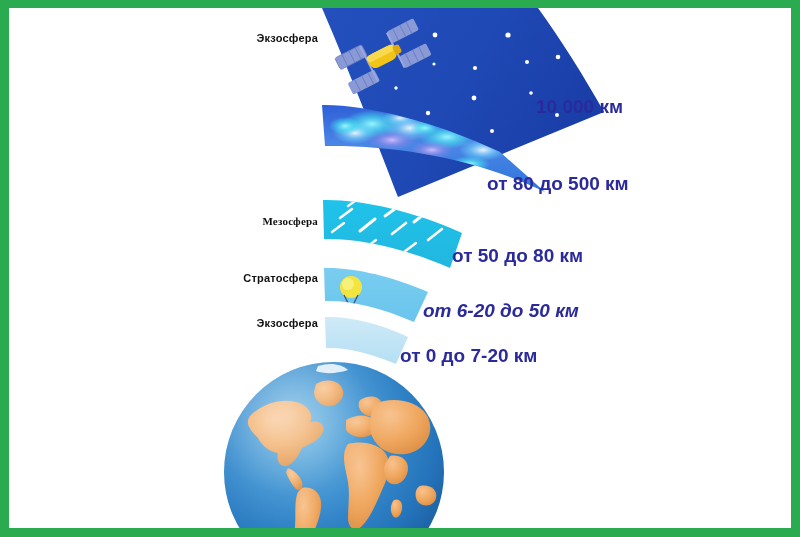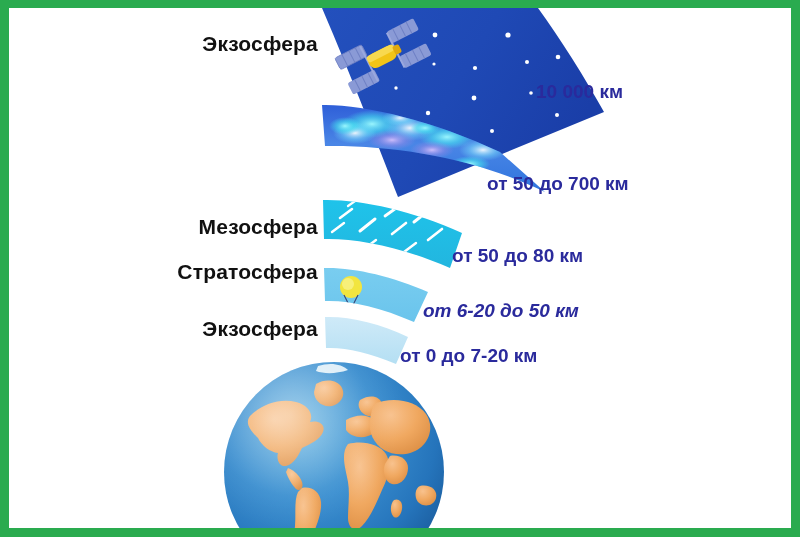--- a/index.html
+++ b/index.html
@@ -29,21 +29,21 @@
   .frame-left   { left: 0;  top: 0;    width: 9px;   height: 537px; }
   .frame-right  { right: 0; top: 0;    width: 9px;   height: 537px; }
 
   
   .layer-label {
     position: absolute;
     right: 482px;
     text-align: right;
     color: #111111;
     font-weight: bold;
-    font-size: 21px;
+    font-size: 11px;
     letter-spacing: .2px;
     white-space: nowrap;
     z-index: 20;
   }
 
   
   .altitude-label {
     position: absolute;
     color: #2a2a9c;
     font-weight: bold;
@@ -296,26 +296,26 @@
 
       <path d="M 198,126 C 208,124 216,130 214,138 C 212,146 202,148 196,142 C 192,137 193,128 198,126 Z"></path>
     </g>
 
     <path d="M 96,6 C 108,2 120,4 126,10 C 114,14 102,14 94,11 Z" fill="#eef7fb" opacity="0.9"></path>
     <path d="M 78,210 C 92,218 122,220 142,212 C 124,221 98,221 78,210 Z" fill="#eef7fb" opacity="0.9"></path>
     <circle cx="112" cy="112" r="110" fill="url(#globeShine)"></circle>
   </svg>
 
   <div class="layer-label" style="top:32px;">Экзосфера</div>
-  <div class="layer-label" style="top:215px;">Мезосфера</div>
-  <div class="layer-label" style="top:260px;">Стратосфера</div>
+  <div class="layer-label" style="top:215px;font-family:Liberation Serif, serif;">Мезосфера</div>
+  <div class="layer-label" style="top:272px;">Стратосфера</div>
   <div class="layer-label" style="top:317px;">Экзосфера</div>
 
-  <div class="altitude-label" style="left:536px; top:81px;">10 000 км</div>
-  <div class="altitude-label" style="left:487px; top:173px;">от 50 до 700 км</div>
+  <div class="altitude-label" style="left:536px; top:96px;">10 000 км</div>
+  <div class="altitude-label" style="left:487px; top:173px;">от 80 до 500 км</div>
   <div class="altitude-label" style="left:452px; top:245px;">от 50 до 80 км</div>
   <div class="altitude-label" style="left:423px; top:300px;font-style:italic;">от 6-20 до 50 км</div>
   <div class="altitude-label" style="left:400px; top:345px;">от 0 до 7-20 км</div>
 
   <div class="frame-border frame-top"></div>
   <div class="frame-border frame-bottom"></div>
   <div class="frame-border frame-left"></div>
   <div class="frame-border frame-right"></div>
 
 </div>

